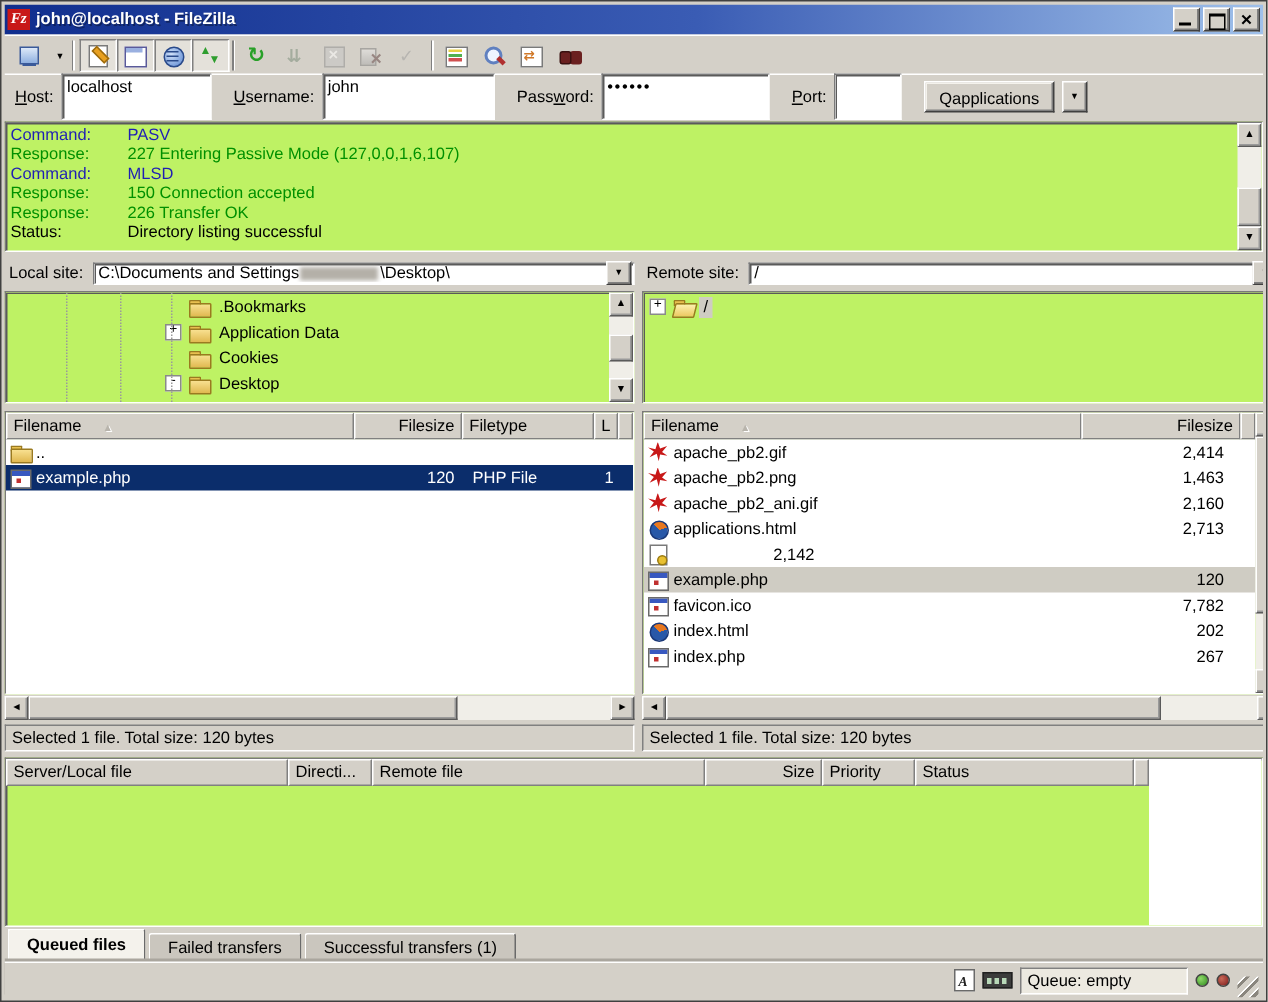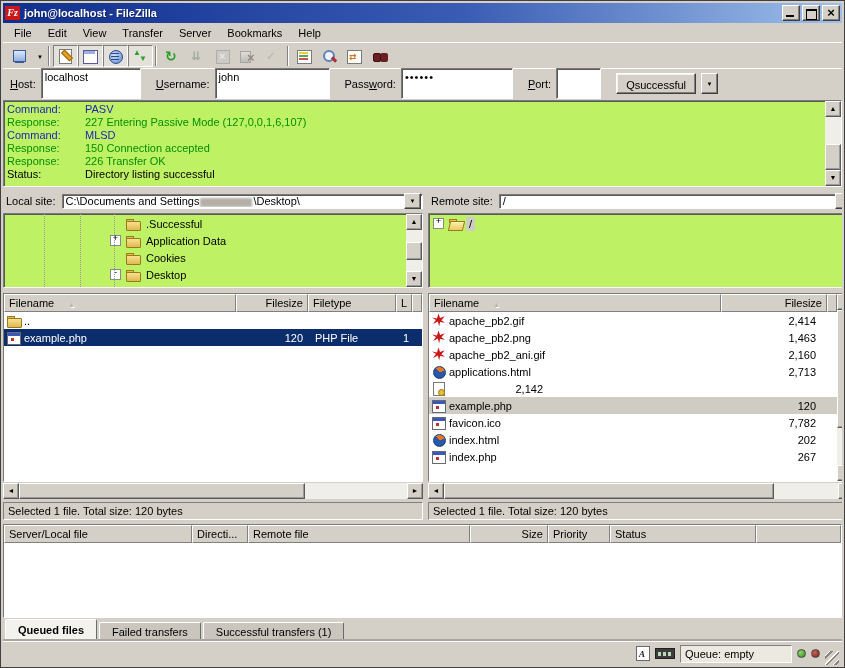--- a/index.html
+++ b/index.html
@@ -152,21 +152,21 @@
   .pane-r .list-header{margin-right:16px;}
   .pane-r .hcell:nth-child(1){width:292px;}
   .pane-r .hcell:nth-child(2){width:106px;text-align:right;}
   .pane-r .list-body{margin-right:16px;}
   .pane-r .c-name{width:273px;}
   .pane-r .c-size{width:100px;text-align:right;padding-right:6px;}
   .pane-r .listwrap .vscroll{position:absolute;right:0;top:0;bottom:0;}
   .pane-status{height:18px;flex:0 0 18px;margin-top:3px;padding:2px 4px;background:#D4D0C8;white-space:nowrap;overflow:hidden;}
 
   
-  .queuewrap{margin-top:4px;flex:1;display:flex;flex-direction:column;overflow:hidden;}
+  .queuewrap{margin-top:4px;flex:1;display:flex;flex-direction:row;overflow:hidden;}
   .queue-header{height:18px;flex:0 0 18px;display:flex;background:#D4D0C8;}
   .queue-header .hcell:nth-child(1){width:188px;}
   .queue-header .hcell:nth-child(2){width:56px;}
   .queue-header .hcell:nth-child(3){width:222px;}
   .queue-header .hcell:nth-child(4){width:78px;text-align:right;}
   .queue-header .hcell:nth-child(5){width:62px;}
   .queue-header .hcell:nth-child(6){width:146px;}
   .queue-header .hcell:nth-child(7){flex:1;}
   .queue-body{flex:1;background:#fff;}
 
@@ -201,29 +201,20 @@
         </button>
         <button class="wbtn" data-icon="maximize">
           <span class="wg" data-icon="maximize"></span>
         </button>
         <button class="wbtn" data-icon="close">
           <span class="wg" data-icon="close"></span>
         </button>
     </div>
   </div>
 
-  <div class="menubar">
-    <span class="menu-item">File</span>
-      <span class="menu-item">Edit</span>
-      <span class="menu-item">View</span>
-      <span class="menu-item">Transfer</span>
-      <span class="menu-item">Server</span>
-      <span class="menu-item">Bookmarks</span>
-      <span class="menu-item">Help</span>
-  </div>
 
   <div class="toolbar">
     <button class="tbtn" data-icon="site-manager">
         <span class="ig"></span>
       </button>
       <button class="tbtn narrow" data-icon="dropdown">
         <span class="ig"></span>
       </button>
       <button class="tbtn sep" data-icon="sep">
         <span class="ig"></span>
@@ -277,21 +268,21 @@
 
   <div class="qcbar">
     <span class="qc-label"><span></span><span class="key">H</span><span>ost:</span></span>
     <div class="qinput host">localhost</div>
     <span class="qc-label"><span></span><span class="key">U</span><span>sername:</span></span>
     <div class="qinput user">john</div>
     <span class="qc-label"><span>Pass</span><span class="key">w</span><span>ord:</span></span>
     <div class="qinput pass">••••••</div>
     <span class="qc-label"><span></span><span class="key">P</span><span>ort:</span></span>
     <div class="qinput port"></div>
-    <button class="qc-btn"><span class="key">Q</span><span>successful</span></button>
+    <button class="qc-btn"><span class="key">Q</span><span>applications</span></button>
     <button class="qc-drop">▼</button>
   </div>
 
   <div class="logwrap sunken">
     <div class="loglines">
       <div class="logline cmd">
           <span class="loglabel">Command:</span>
           <span class="logtext">PASV</span>
         </div>
         <div class="logline resp">
@@ -333,21 +324,21 @@
           <button class="drop-btn">▼</button>
         </div>
       </div>
       <div class="treebox sunken tree-local">
         <div class="guide" style="left:40px"></div>
         <div class="guide" style="left:76px"></div>
         <div class="guide" style="left:110px"></div>
         <div class="trow" data-icon="folder">
             <span class="exp"></span>
             <span class="fico"></span>
-            <span class="tlabel">.Successful</span>
+            <span class="tlabel">.Bookmarks</span>
           </div>
           <div class="trow" data-icon="folder">
             <span class="exp">+</span>
             <span class="fico"></span>
             <span class="tlabel">Application Data</span>
           </div>
           <div class="trow" data-icon="folder">
             <span class="exp"></span>
             <span class="fico"></span>
             <span class="tlabel">Cookies</span>

